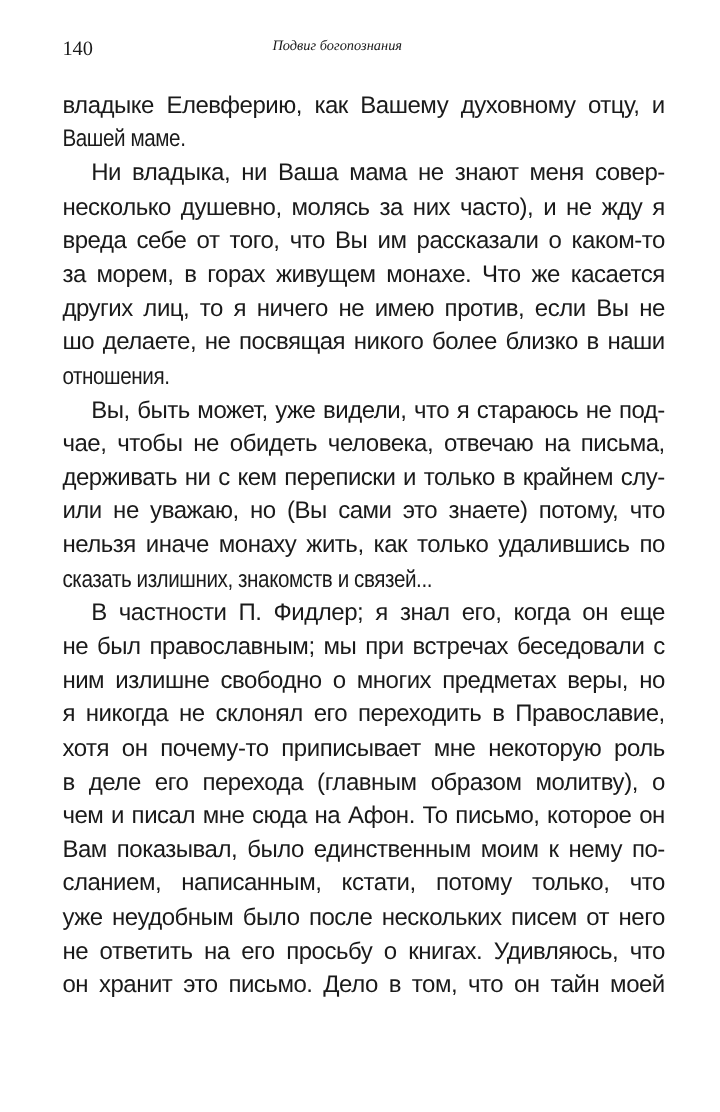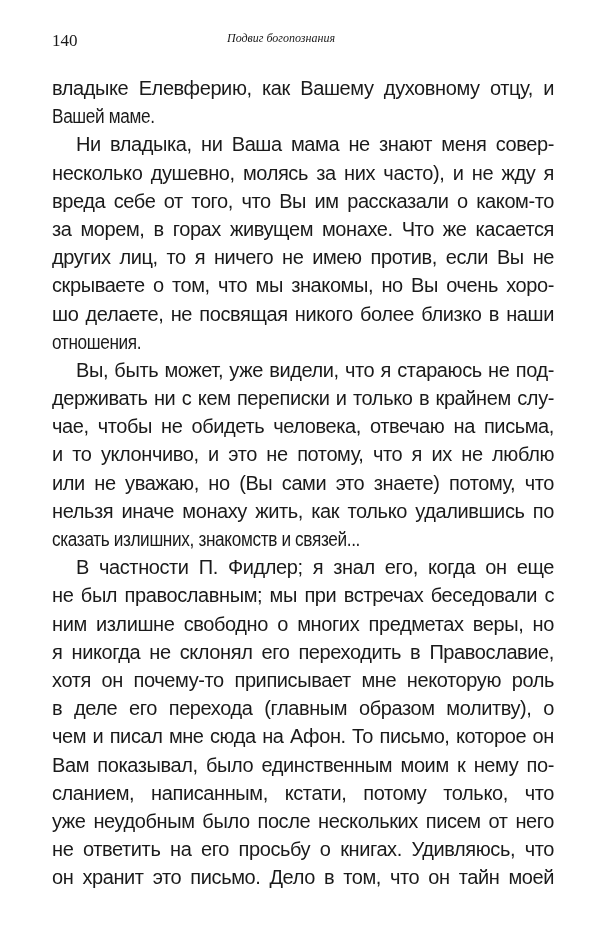--- a/index.html
+++ b/index.html
@@ -83,28 +83,26 @@
   <div class="body-text">
 
     <span class="line">владыке Елевферию, как Вашему духовному отцу, и</span>
     <span class="line last" style="transform: scaleX(0.86); width: 119.266px; text-align-last: left;">Вашей маме.</span>
 
     <span class="line indent">Ни владыка, ни Ваша мама не знают меня совер-</span>
     <span class="line">несколько душевно, молясь за них часто), и не жду я</span>
     <span class="line">вреда себе от того, что Вы им рассказали о каком-то</span>
     <span class="line">за морем, в горах живущем монахе. Что же касается</span>
     <span class="line">других лиц, то я ничего не имею против, если Вы не</span>
-    <span class="line">скрываете о том, что мы знакомы, но Вы очень хоро-</span>
     <span class="line">шо делаете, не посвящая никого более близко в наши</span>
     <span class="line last" style="transform: scaleX(0.86); width: 103.797px; text-align-last: left;">отношения.</span>
 
     <span class="line indent">Вы, быть может, уже видели, что я стараюсь не под-</span>
+    <span class="line">чае, чтобы не обидеть человека, отвечаю на письма,</span>
     <span class="line">держивать ни с кем переписки и только в крайнем слу-</span>
-    <span class="line">чае, чтобы не обидеть человека, отвечаю на письма,</span>
-    <span class="line">и то уклончиво, и это не потому, что я их не люблю</span>
     <span class="line">или не уважаю, но (Вы сами это знаете) потому, что</span>
     <span class="line">нельзя иначе монаху жить, как только удалившись по</span>
     <span class="line last" style="transform: scaleX(0.86); width: 358.219px; text-align-last: left;">сказать излишних, знакомств и связей...</span>
 
     <span class="line indent">В частности П. Фидлер; я знал его, когда он еще</span>
     <span class="line">не был православным; мы при встречах беседовали с</span>
     <span class="line">ним излишне свободно о многих предметах веры, но</span>
     <span class="line">я никогда не склонял его переходить в Православие,</span>
     <span class="line">хотя он почему-то приписывает мне некоторую роль</span>
     <span class="line">в деле его перехода (главным образом молитву), о</span>

